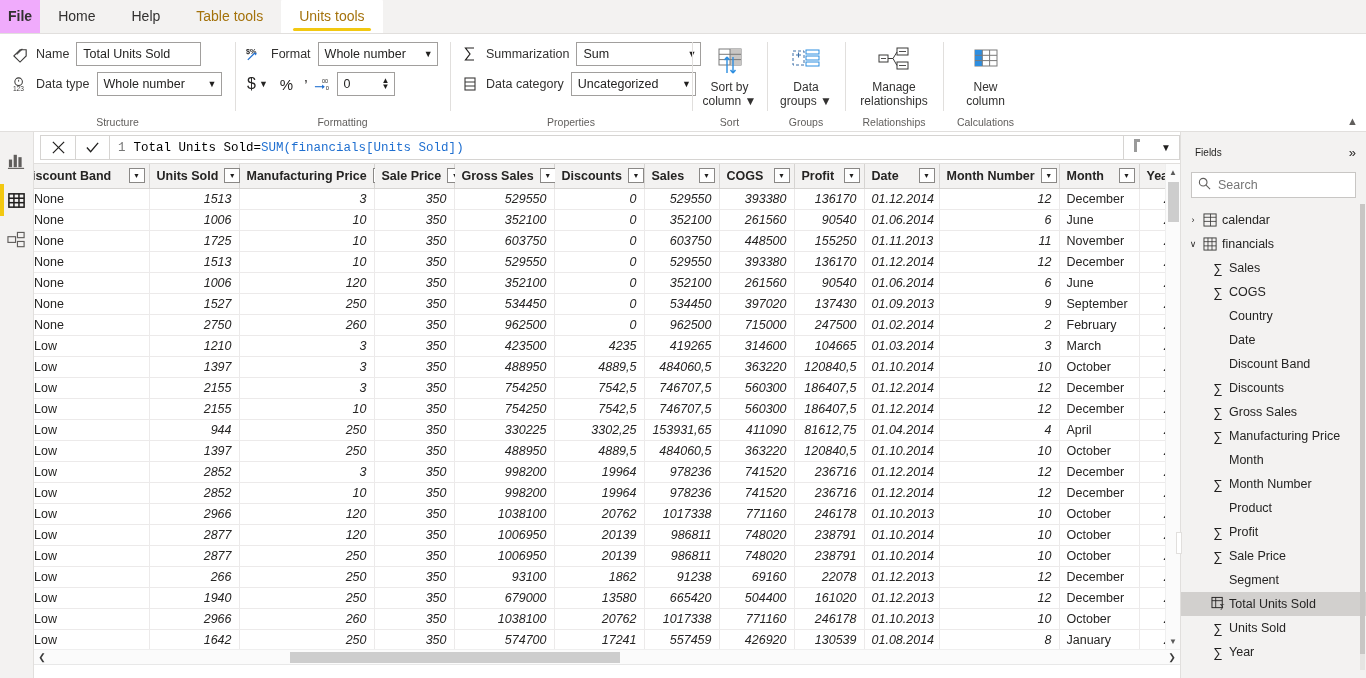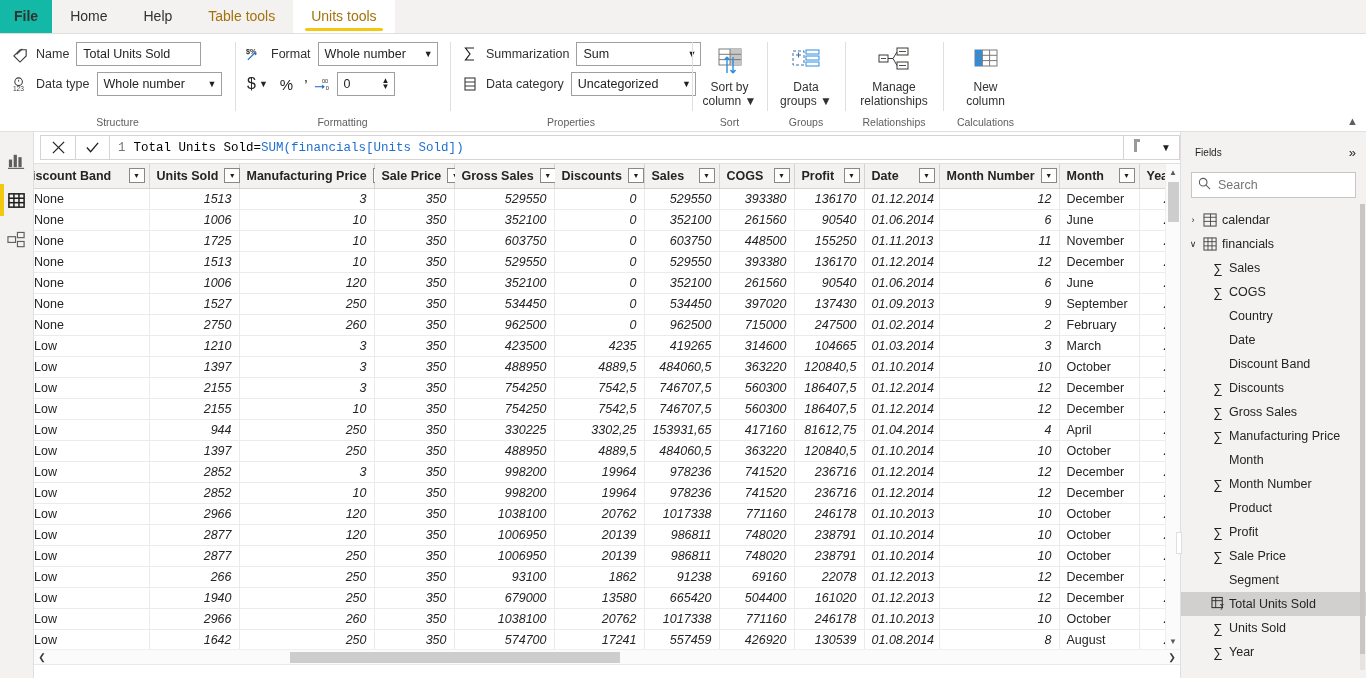--- a/index.html
+++ b/index.html
@@ -17,21 +17,21 @@
   
   .tabbar {
     height: 34px; background: #f3f2f1; display: flex; align-items: flex-end;
     border-bottom: 1px solid #e1dfdd; position: relative; flex: none;
   }
   .tab {
     height: 34px; padding: 0 18px; display: flex; align-items: center;
     font-size: 14px; color: #323130; cursor: pointer; position: relative;
     white-space: nowrap;
   }
-  .tab.file { background: #14b8a6; font-weight: 600; padding: 0 14px; }
+  .tab.file { background: #f0abfc; font-weight: 600; padding: 0 8px; }
   .tab.ctx { color: #a4720b; }
   .tab.active {
     background: #ffffff; color: #a4720b; font-weight: 400;
     border-top-left-radius: 3px; border-top-right-radius: 3px;
   }
   .tab.active::after {
     content: ""; position: absolute; left: 12px; right: 12px; bottom: 2px;
     height: 3px; background: #f2c811; border-radius: 2px;
   }
 
@@ -753,21 +753,21 @@
                   <td class="num">2014</td>
                 </tr>
                 <tr>
                   <td class="txt" style="padding-left: 0px;">Low</td>
                   <td class="num">944</td>
                   <td class="num">250</td>
                   <td class="num">350</td>
                   <td class="num">330225</td>
                   <td class="num">3302,25</td>
                   <td class="num">153931,65</td>
-                  <td class="num">417160</td>
+                  <td class="num">411090</td>
                   <td class="num">81612,75</td>
                   <td class="ital-left">01.04.2014</td>
                   <td class="num">4</td>
                   <td class="txt">April</td>
                   <td class="num">2014</td>
                 </tr>
                 <tr>
                   <td class="txt" style="padding-left: 0px;">Low</td>
                   <td class="num">1397</td>
                   <td class="num">250</td>
@@ -907,21 +907,21 @@
                   <td class="num">1642</td>
                   <td class="num">250</td>
                   <td class="num">350</td>
                   <td class="num">574700</td>
                   <td class="num">17241</td>
                   <td class="num">557459</td>
                   <td class="num">426920</td>
                   <td class="num">130539</td>
                   <td class="ital-left">01.08.2014</td>
                   <td class="num">8</td>
-                  <td class="txt">August</td>
+                  <td class="txt">January</td>
                   <td class="num">2014</td>
                 </tr>
               </tbody>
           </table>
           <div class="vsb">
             <div class="arr">▲</div>
             <div class="thumb"></div>
             <div style="flex:1"></div>
             <div class="arr">▼</div>
           </div>

